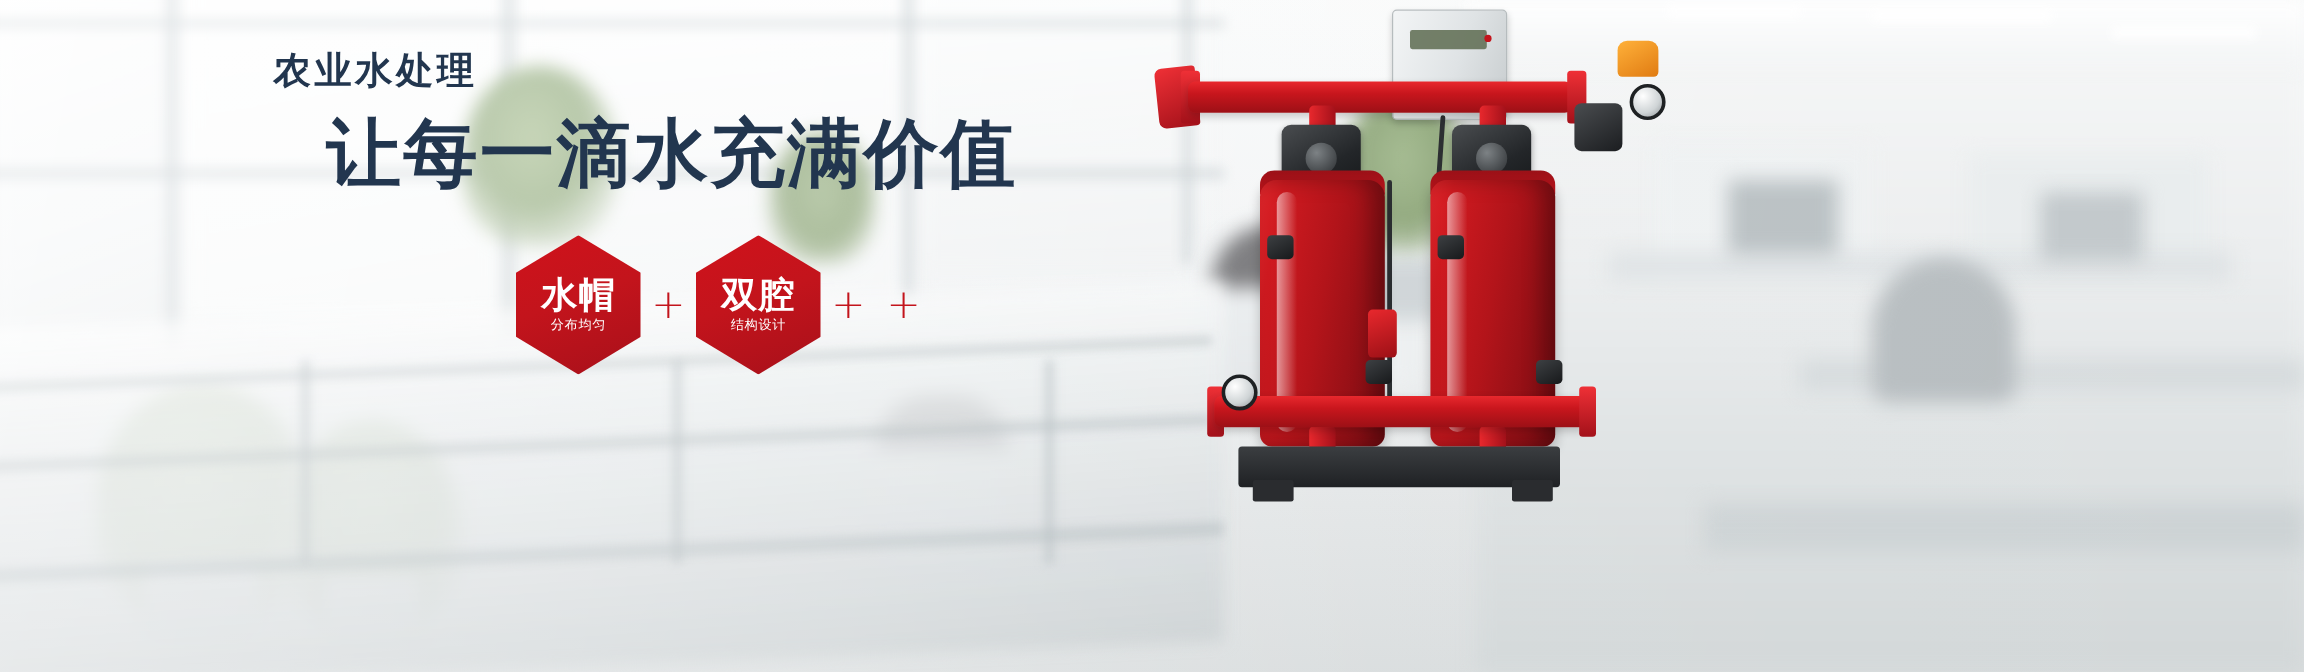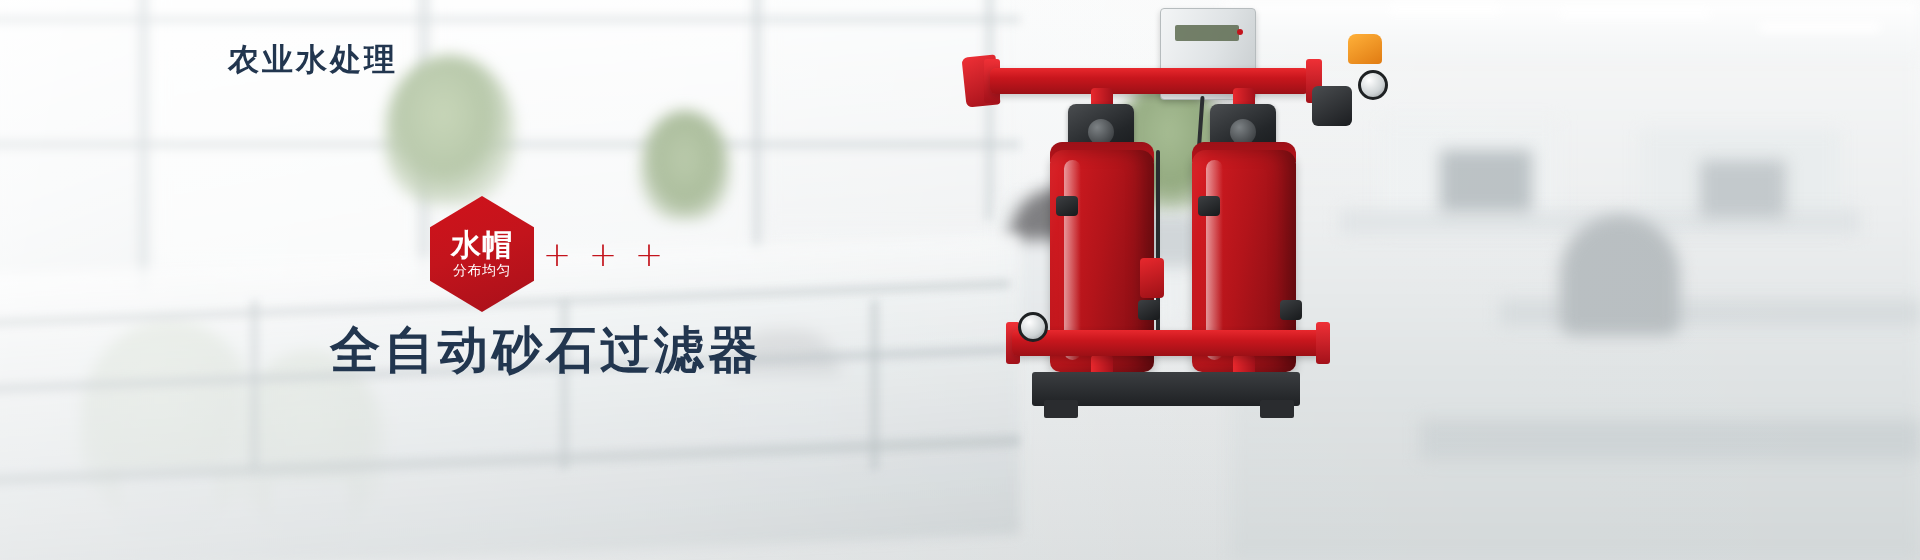--- a/index.html
+++ b/index.html
@@ -137,21 +137,21 @@
   }
   .hex{
     position:relative; width:104px; height:116px;
     background:linear-gradient(160deg,#d0121b 0%,#c3141c 46%,#a8101a 100%);
     clip-path:polygon(50% 0%,100% 27%,100% 73%,50% 100%,0% 73%,0% 27%);
     display:flex; flex-direction:column; align-items:center; justify-content:center;
     color:#ffffff; text-align:center;
     box-shadow:0 3px 9px rgba(120,20,20,.25);
   }
   .hex .t1{ font-size:30px; font-weight:bold; line-height:1.04; letter-spacing:1px; }
-  .hex .t2{ font-size:14px; font-weight:normal; line-height:1.1; margin-top:3px; letter-spacing:.5px; }
+  .hex .t2{ font-size:11px; font-weight:normal; line-height:1.1; margin-top:3px; letter-spacing:.5px; }
   .hex.wide{ width:118px; }
   .hex.wide .t2{ font-size:13px; }
   .plus{
     width:46px; text-align:center;
     font-size:34px; font-weight:300; color:#c3141c; line-height:1;
     font-family:"DejaVu Sans","Liberation Sans",sans-serif;
   }
 
   
   .product{ position:absolute; left:960px; top:0; width:520px; height:560px; }
@@ -342,31 +342,35 @@
     <div class="rail-line rl3"></div>
     <div class="rail-line rv1"></div>
     <div class="rail-line rv2"></div>
     <div class="rail-line rv3"></div>
 
     <div class="bg-wash"></div>
   </div>
 
   <div class="copy">
     <div class="eyebrow">农业水处理</div>
-    <div class="subhead">全自动砂石过滤器</div>
+    <div class="headline">让每一滴水充满价值</div>
 
     <div class="badges">
 
       <div class="hex">
         <div class="t1">水帽</div>
         <div class="t2">分布均匀</div>
       </div>
 
       <div class="plus">+</div>
 
+      <div class="hex">
+        <div class="t1">双腔</div>
+        <div class="t2">结构设计</div>
+      </div>
 
       <div class="plus">+</div>
 
 
       <div class="plus">+</div>
 
 
     </div>
   </div>
 

